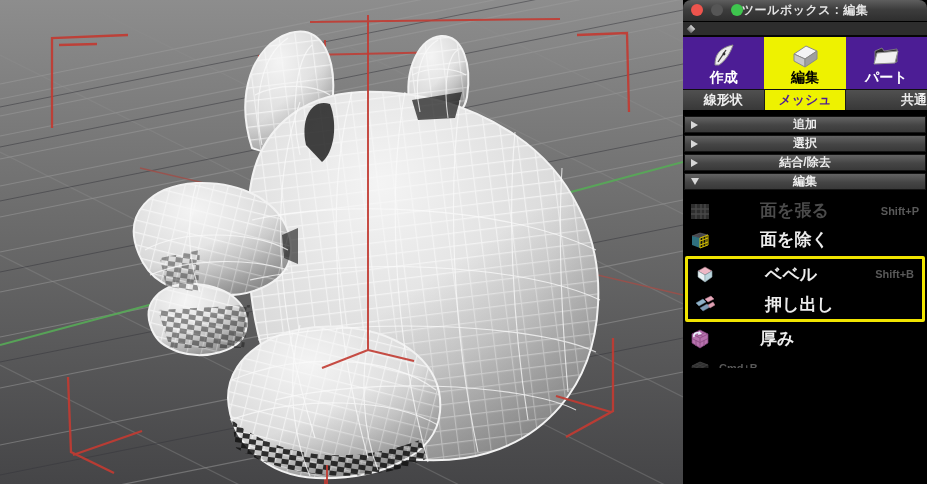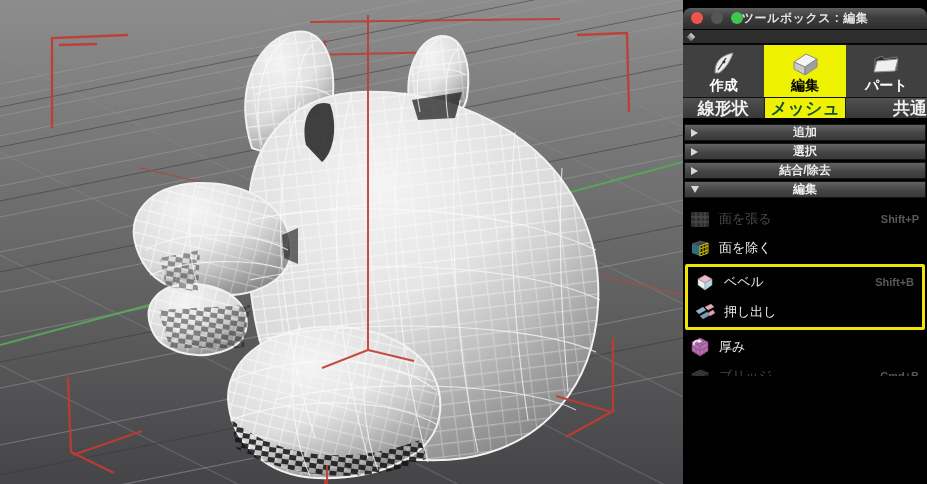--- a/index.html
+++ b/index.html
@@ -1,54 +1,54 @@
 <!DOCTYPE html>
 <html><head>
 <meta charset="utf-8">
 <style>
   html,body{margin:0;padding:0;background:#000;}
   #stage{position:relative;width:927px;height:484px;overflow:hidden;background:#000;
          font-family:"Liberation Sans","DejaVu Sans",sans-serif;}
   
   #viewport{position:absolute;left:0;top:0;width:683px;height:484px;}
   
-  .palette{position:absolute;left:683px;top:8px;width:244px;height:368px;background:#000;
+  .palette{position:absolute;left:683px;top:0;width:244px;height:368px;background:#000;
            border-radius:8px 8px 7px 7px;overflow:hidden;}
   .titlebar{height:21px;background:linear-gradient(#5e5e5e,#3d3d3d 45%,#2e2e2e);
             display:flex;align-items:center;position:relative;border-bottom:1px solid #000;}
   .lights{position:absolute;left:8px;top:4px;display:flex;gap:8px;}
   .light{width:12px;height:12px;border-radius:50%;}
   .l-close{background:#ee544d;}
   .l-min{background:#565656;}
   .l-zoom{background:#3ec64e;}
   .wtitle{flex:1;text-align:center;color:#e4e4e4;font-size:12px;font-weight:bold;letter-spacing:.5px;}
   .widgetrow{height:13px;background:#2d2d2d;border-bottom:2px solid #060606;
              display:flex;align-items:center;padding-left:5px;}
   .diamond{width:6px;height:6px;background:linear-gradient(#d6d6d6,#6e6e6e);transform:rotate(45deg);}
-  .toolsrow{height:52px;display:flex;background:#404040;}
+  .toolsrow{height:52px;display:flex;background:#4c1d95;}
   .tool{flex:1;display:flex;flex-direction:column;align-items:center;justify-content:flex-end;
         padding-bottom:2px;color:#fff;font-size:14px;font-weight:bold;}
   .tool.selected{background:#eef200;color:#000;}
   .tabsrow{height:20px;display:flex;background:linear-gradient(#505050,#383838);
            border-top:1px solid #101010;border-bottom:2px solid #000;}
   .tab{flex:1;display:flex;align-items:center;justify-content:center;color:#efefef;
-       font-size:17px;font-weight:bold;border-right:1px solid #1a1a1a;}
+       font-size:13px;font-weight:bold;border-right:1px solid #1a1a1a;}
   .tab:last-child{border-right:none;justify-content:flex-end;}
-  .tab.selected{background:#eef200;color:#14532d;}
+  .tab.selected{background:#eef200;color:#4c1d95;}
   .sections{padding:4px 1px 0;}
   .shead{height:15px;margin-bottom:2px;background:linear-gradient(#636363,#454545 55%,#393939);
          border:1px solid #141414;display:flex;align-items:center;position:relative;}
   .slabel{position:absolute;left:0;right:0;text-align:center;color:#ececec;font-size:12px;font-weight:bold;}
   .arr{margin-left:6px;width:0;height:0;z-index:1;}
   .arr.right{border-left:7px solid #d8d8d8;border-top:4px solid transparent;border-bottom:4px solid transparent;}
   .arr.down{border-top:7px solid #d8d8d8;border-left:4px solid transparent;border-right:4px solid transparent;}
   .items{padding-top:4px;}
   .item{height:29px;display:flex;align-items:center;padding:0 8px 0 7px;}
   .item .ic{width:20px;height:20px;margin-right:9px;flex:none;}
-  .item .lbl{flex:1;font-size:13px;font-weight:normal;color:#ececec;}
+  .item .lbl{flex:1;font-size:17px;font-weight:bold;color:#ececec;margin-left:41px;}
   .item.disabled .lbl{color:#4b4b4b;}
   .item .sc{font-size:11px;font-weight:bold;color:#595959;}
   .hlbox{border:3px solid #f0e400;border-radius:2px;margin:2px 2px;}
   .hlbox .item{height:30px;justify-content:space-between;}
 </style>
 </head>
 <body>
 
 <div id="stage">
 
@@ -344,18 +344,17 @@
         <span class="lbl">厚み</span>
         <span class="sc"></span>
       </div>
       <div class="item disabled">
         <svg class="ic" viewBox="0 0 20 20">
           <polygon points="2,8 10,4 18,7 10,11" fill="#2f2f2f" stroke="#555" stroke-width="0.6"></polygon>
           <polygon points="2,8 10,11 10,18 2,15" fill="#242424" stroke="#444" stroke-width="0.5"></polygon>
           <polygon points="10,11 18,7 18,14 10,18" fill="#1d1d1d" stroke="#444" stroke-width="0.5"></polygon>
           <path d="M6,6 L14,9 M6,9.5 L14,5.5 M10,11 V18" stroke="#3f3f3f" stroke-width="0.8" fill="none"></path>
         </svg>
-        <span class="lbl">ブリッジ</span>
         <span class="sc">Cmd+B</span>
       </div>
     </div>
   </div>
 </div>
 
 </body></html>

